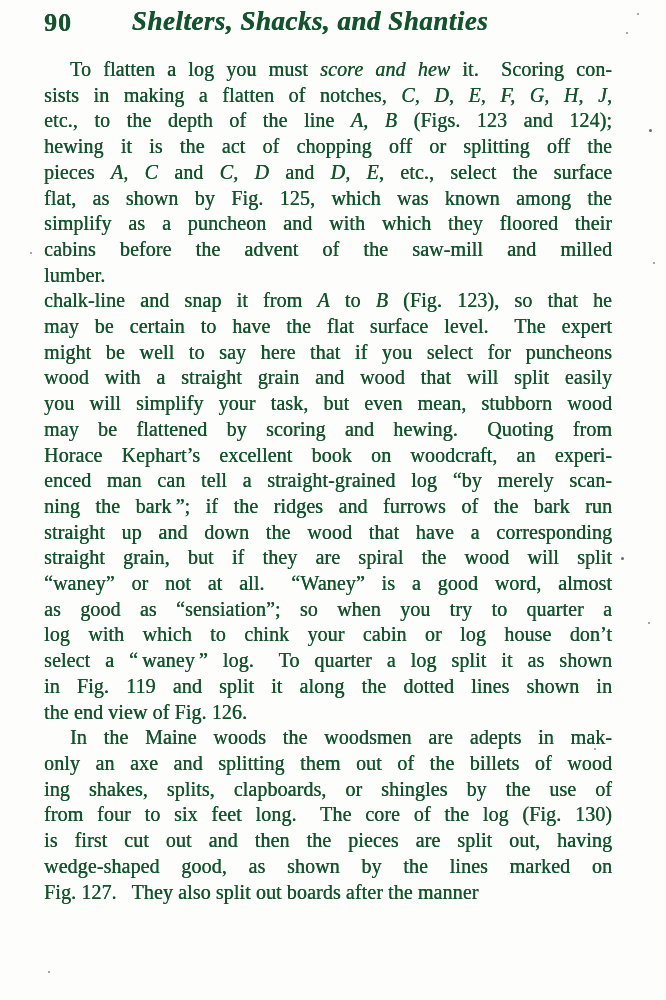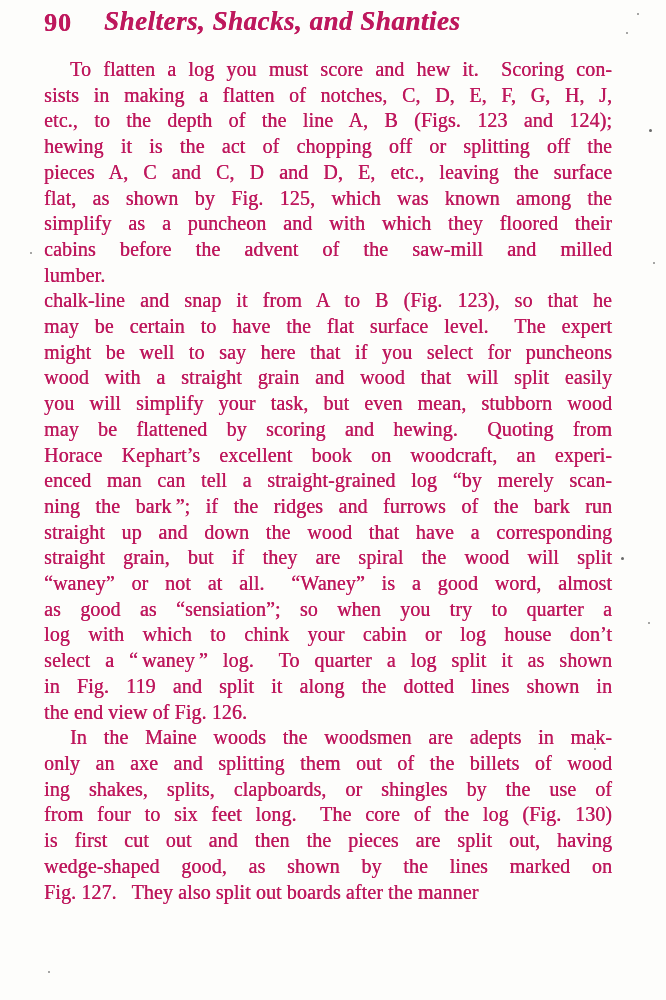--- a/index.html
+++ b/index.html
@@ -5,57 +5,57 @@
   html, body { margin: 0; padding: 0; }
   body {
     width: 666px; height: 1000px;
     background: #fdfdfb;
     overflow: hidden;
   }
   .page {
     position: relative;
     width: 630px; height: 1000px;
     font-family: "Liberation Serif", serif;
-    color: #be185d;
+    color: #14532d;
     background: #fdfdfb;
   }
   .header {
     position: absolute;
     top: 5px; left: 44px; right: 54px;
     height: 38px;
   }
   .pagenum {
     position: absolute; left: 0; top: 3px;
     font-size: 26px; font-weight: 700;
     letter-spacing: 1px;
     text-shadow: 0.3px 0 0 currentColor;
   }
   .running-title {
     position: absolute; left: 60px; right: 60px; top: 1px;
-    text-align: left;
+    text-align: center;
     font-size: 27px; font-style: italic; font-weight: 700;
     letter-spacing: 0.5px;
     text-shadow: 0.3px 0 0 currentColor;
   }
   .text-block {
     position: absolute;
     top: 57px; left: 44px; width: 568px;
   }
   .paragraph { margin: 0; }
   .line {
     font-size: 20px;
     line-height: 25.7px;
     text-align: justify;
     text-align-last: justify;
     text-shadow: 0.35px 0 0 currentColor;
     letter-spacing: 0.1px;
   }
   .line.first { text-indent: 26px; }
   .line.last  { text-align-last: left; }
-  .it { }
+  .it { font-style: italic; }
   .speck {
     position: absolute;
     width: 3px; height: 3px;
     background: #2a2a2a;
     border-radius: 50%;
     opacity: 0.7;
   }
   .speck.small { width: 2px; height: 2px; opacity: 0.55; }
 </style>
 </head>
@@ -67,21 +67,21 @@
     <div class="pagenum">90</div>
     <div class="running-title">Shelters, Shacks, and Shanties</div>
   </div>
 
   <div class="text-block">
       <div class="paragraph">
         <div class="line first"><span>To flatten a log you must </span><span class="it">score and hew</span><span> it.  Scoring con-</span></div>
         <div class="line"><span>sists in making a flatten of notches, </span><span class="it">C, D, E, F, G, H, J</span><span>,</span></div>
         <div class="line"><span>etc., to the depth of the line </span><span class="it">A, B</span><span> (Figs. 123 and 124);</span></div>
         <div class="line"><span>hewing it is the act of chopping off or splitting off the</span></div>
-        <div class="line"><span>pieces </span><span class="it">A, C</span><span> and </span><span class="it">C, D</span><span> and </span><span class="it">D, E</span><span>, etc., leaving the surface</span></div>
+        <div class="line"><span>pieces </span><span class="it">A, C</span><span> and </span><span class="it">C, D</span><span> and </span><span class="it">D, E</span><span>, etc., select the surface</span></div>
         <div class="line"><span>flat, as shown by Fig. 125, which was known among the</span></div>
         <div class="line"><span>simplify as a puncheon and with which they floored their</span></div>
         <div class="line"><span>cabins before the advent of the saw-mill and milled</span></div>
         <div class="line last"><span>lumber.</span></div>
       </div>
       <div class="paragraph">
         <div class="line"><span>chalk-line and snap it from </span><span class="it">A</span><span> to </span><span class="it">B</span><span> (Fig. 123), so that he</span></div>
         <div class="line"><span>may be certain to have the flat surface level.  The expert</span></div>
         <div class="line"><span>might be well to say here that if you select for puncheons</span></div>
         <div class="line"><span>wood with a straight grain and wood that will split easily</span></div>

